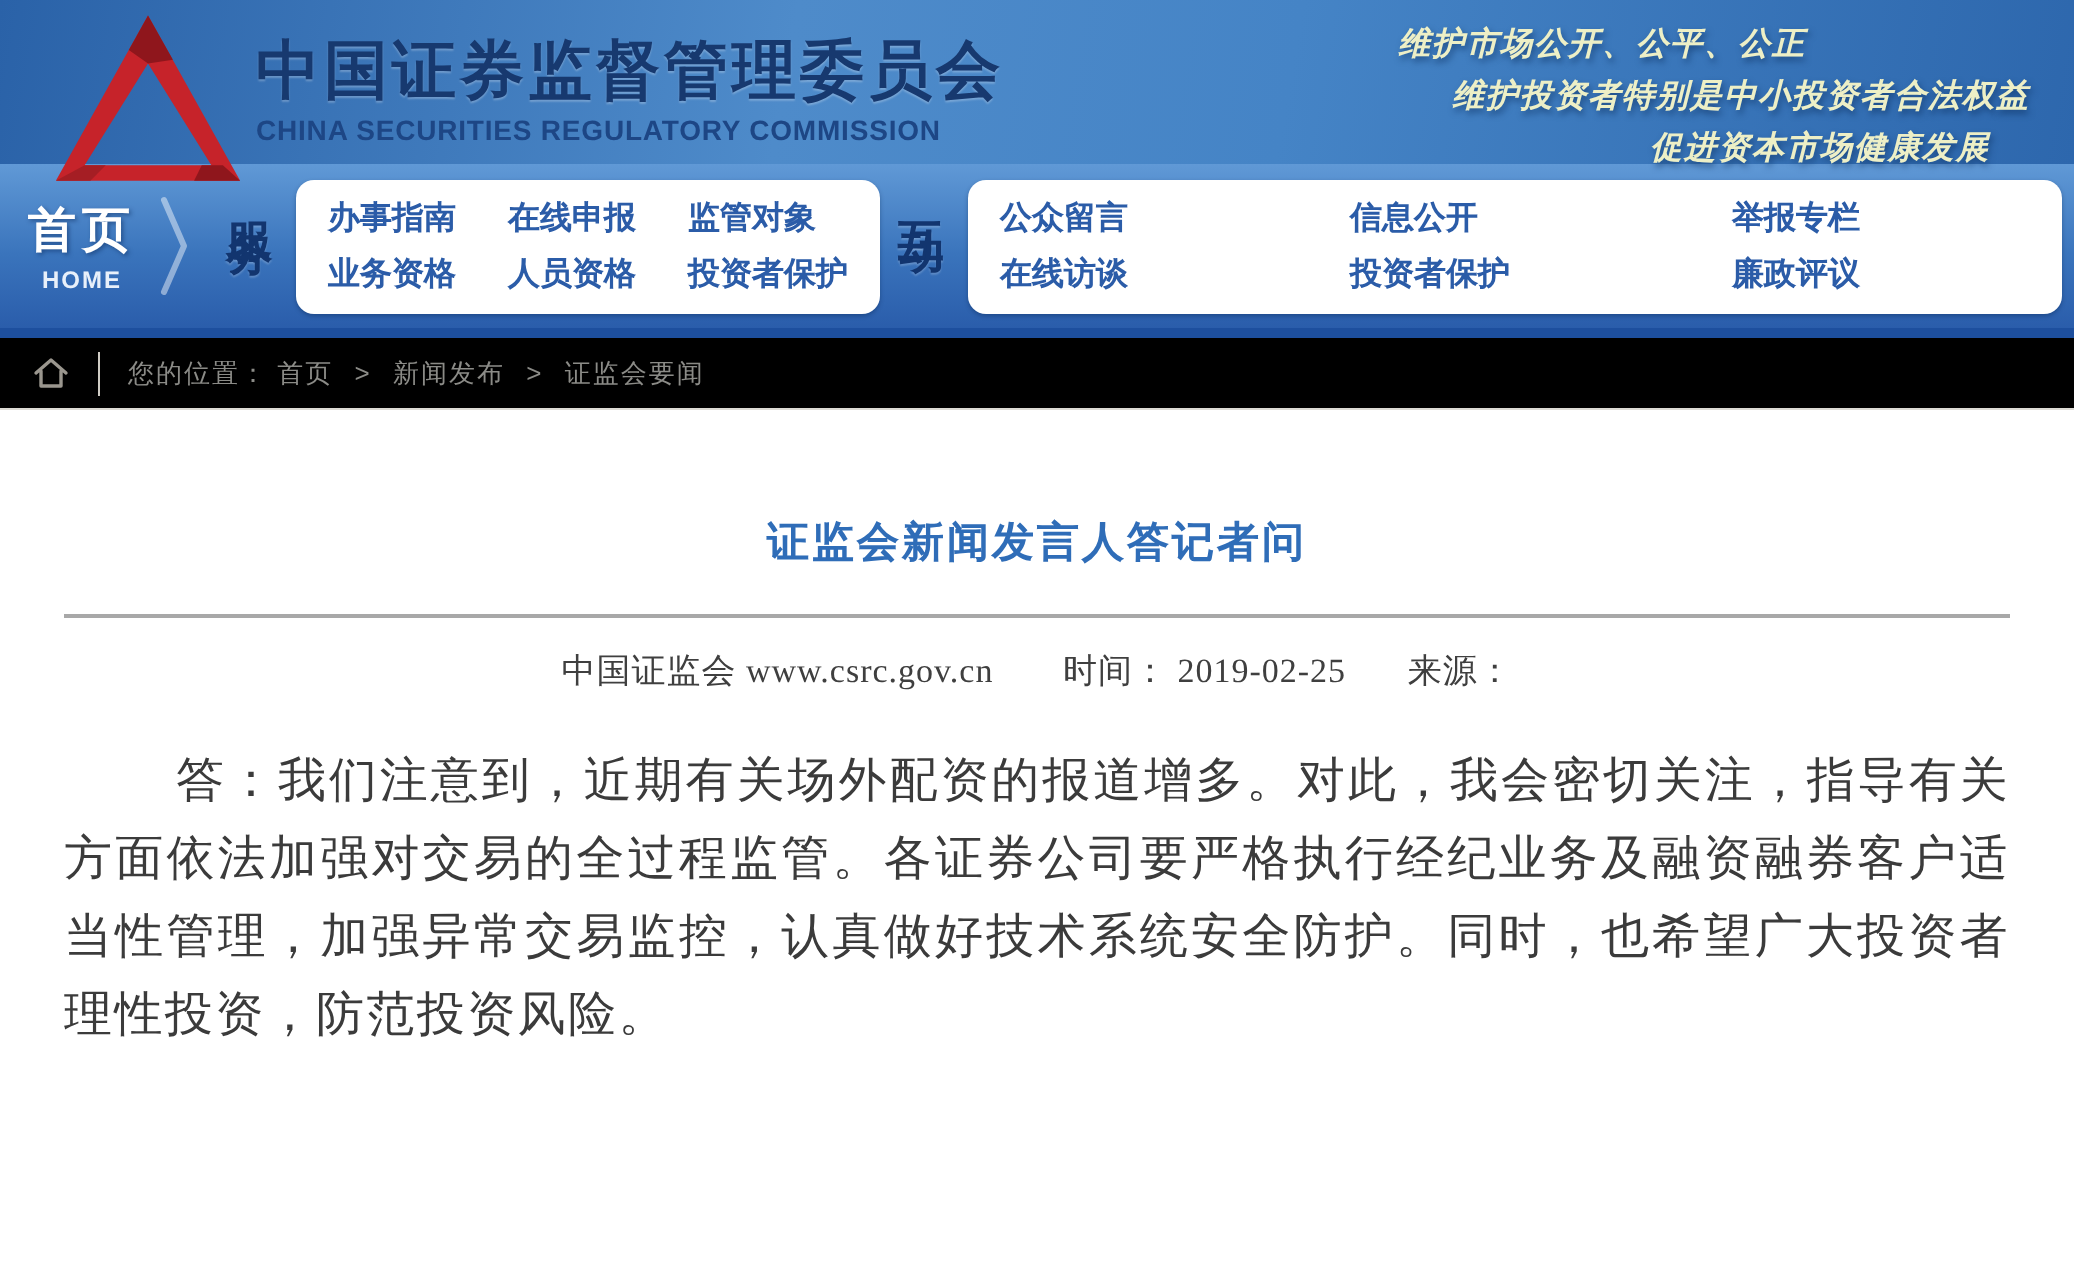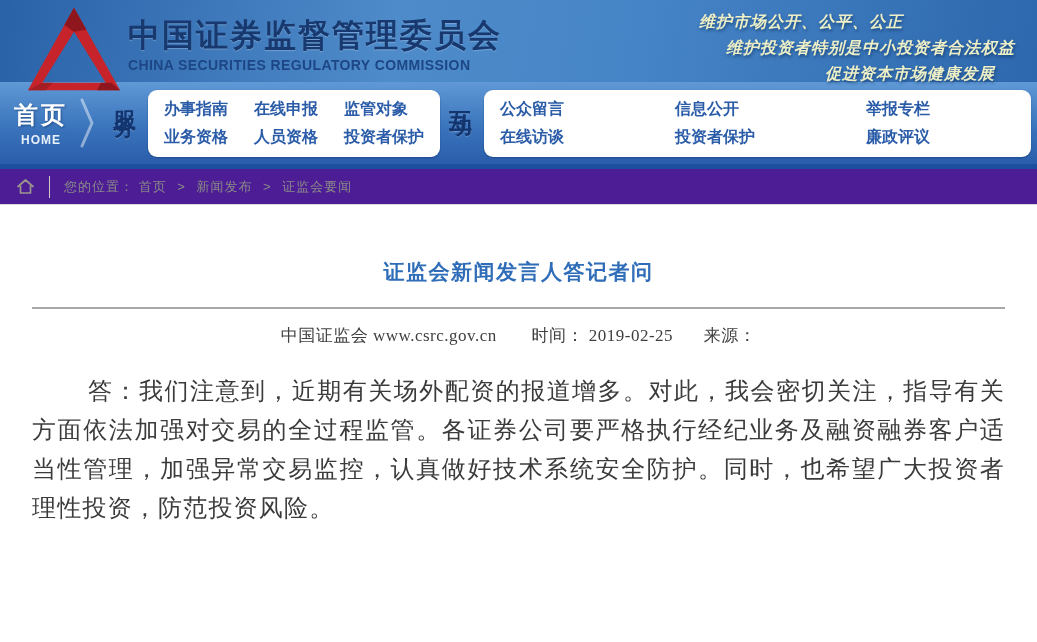--- a/index.html
+++ b/index.html
@@ -43,21 +43,21 @@
             text-shadow:0 1px 1px rgba(255,255,255,.2); }
   .gbox { background:#ffffff; border-radius:9px; padding:9px 16px;
           display:grid; grid-template-columns:repeat(3,auto); column-gap:26px; row-gap:7px;
           box-shadow:0 1px 2px rgba(0,30,70,.35); }
   .gbox a { font-size:16px; font-weight:bold; color:#2b5ca8; text-decoration:none;
             white-space:nowrap; cursor:pointer; }
   .group-last { flex:1; }
   .group-last .gbox { flex:1; }
 
   
-  .crumbbar { height:36px; background:#4c1d95; border-bottom:1px solid #dddbd5;
+  .crumbbar { height:36px; background:#000000; border-bottom:1px solid #dddbd5;
               display:flex; align-items:center; padding:0 0 0 16px; }
   .crumb-home { display:inline-flex; cursor:pointer; }
   .crumb-div { width:1px; height:22px; background:#cfccc5; margin:0 14px; }
   .crumb-text { font-size:13px; color:#8b8b87; letter-spacing:1px; }
   .crumb-text a { color:#8b8b87; text-decoration:none; cursor:pointer; }
   .crumb-text .sep { margin:0 6px; }
 
   
   .content { position:relative; padding:54px 32px 0 32px; height:506px; }
   .art-title { font-size:21px; font-weight:bold; color:#2f6db8; letter-spacing:1.5px;

